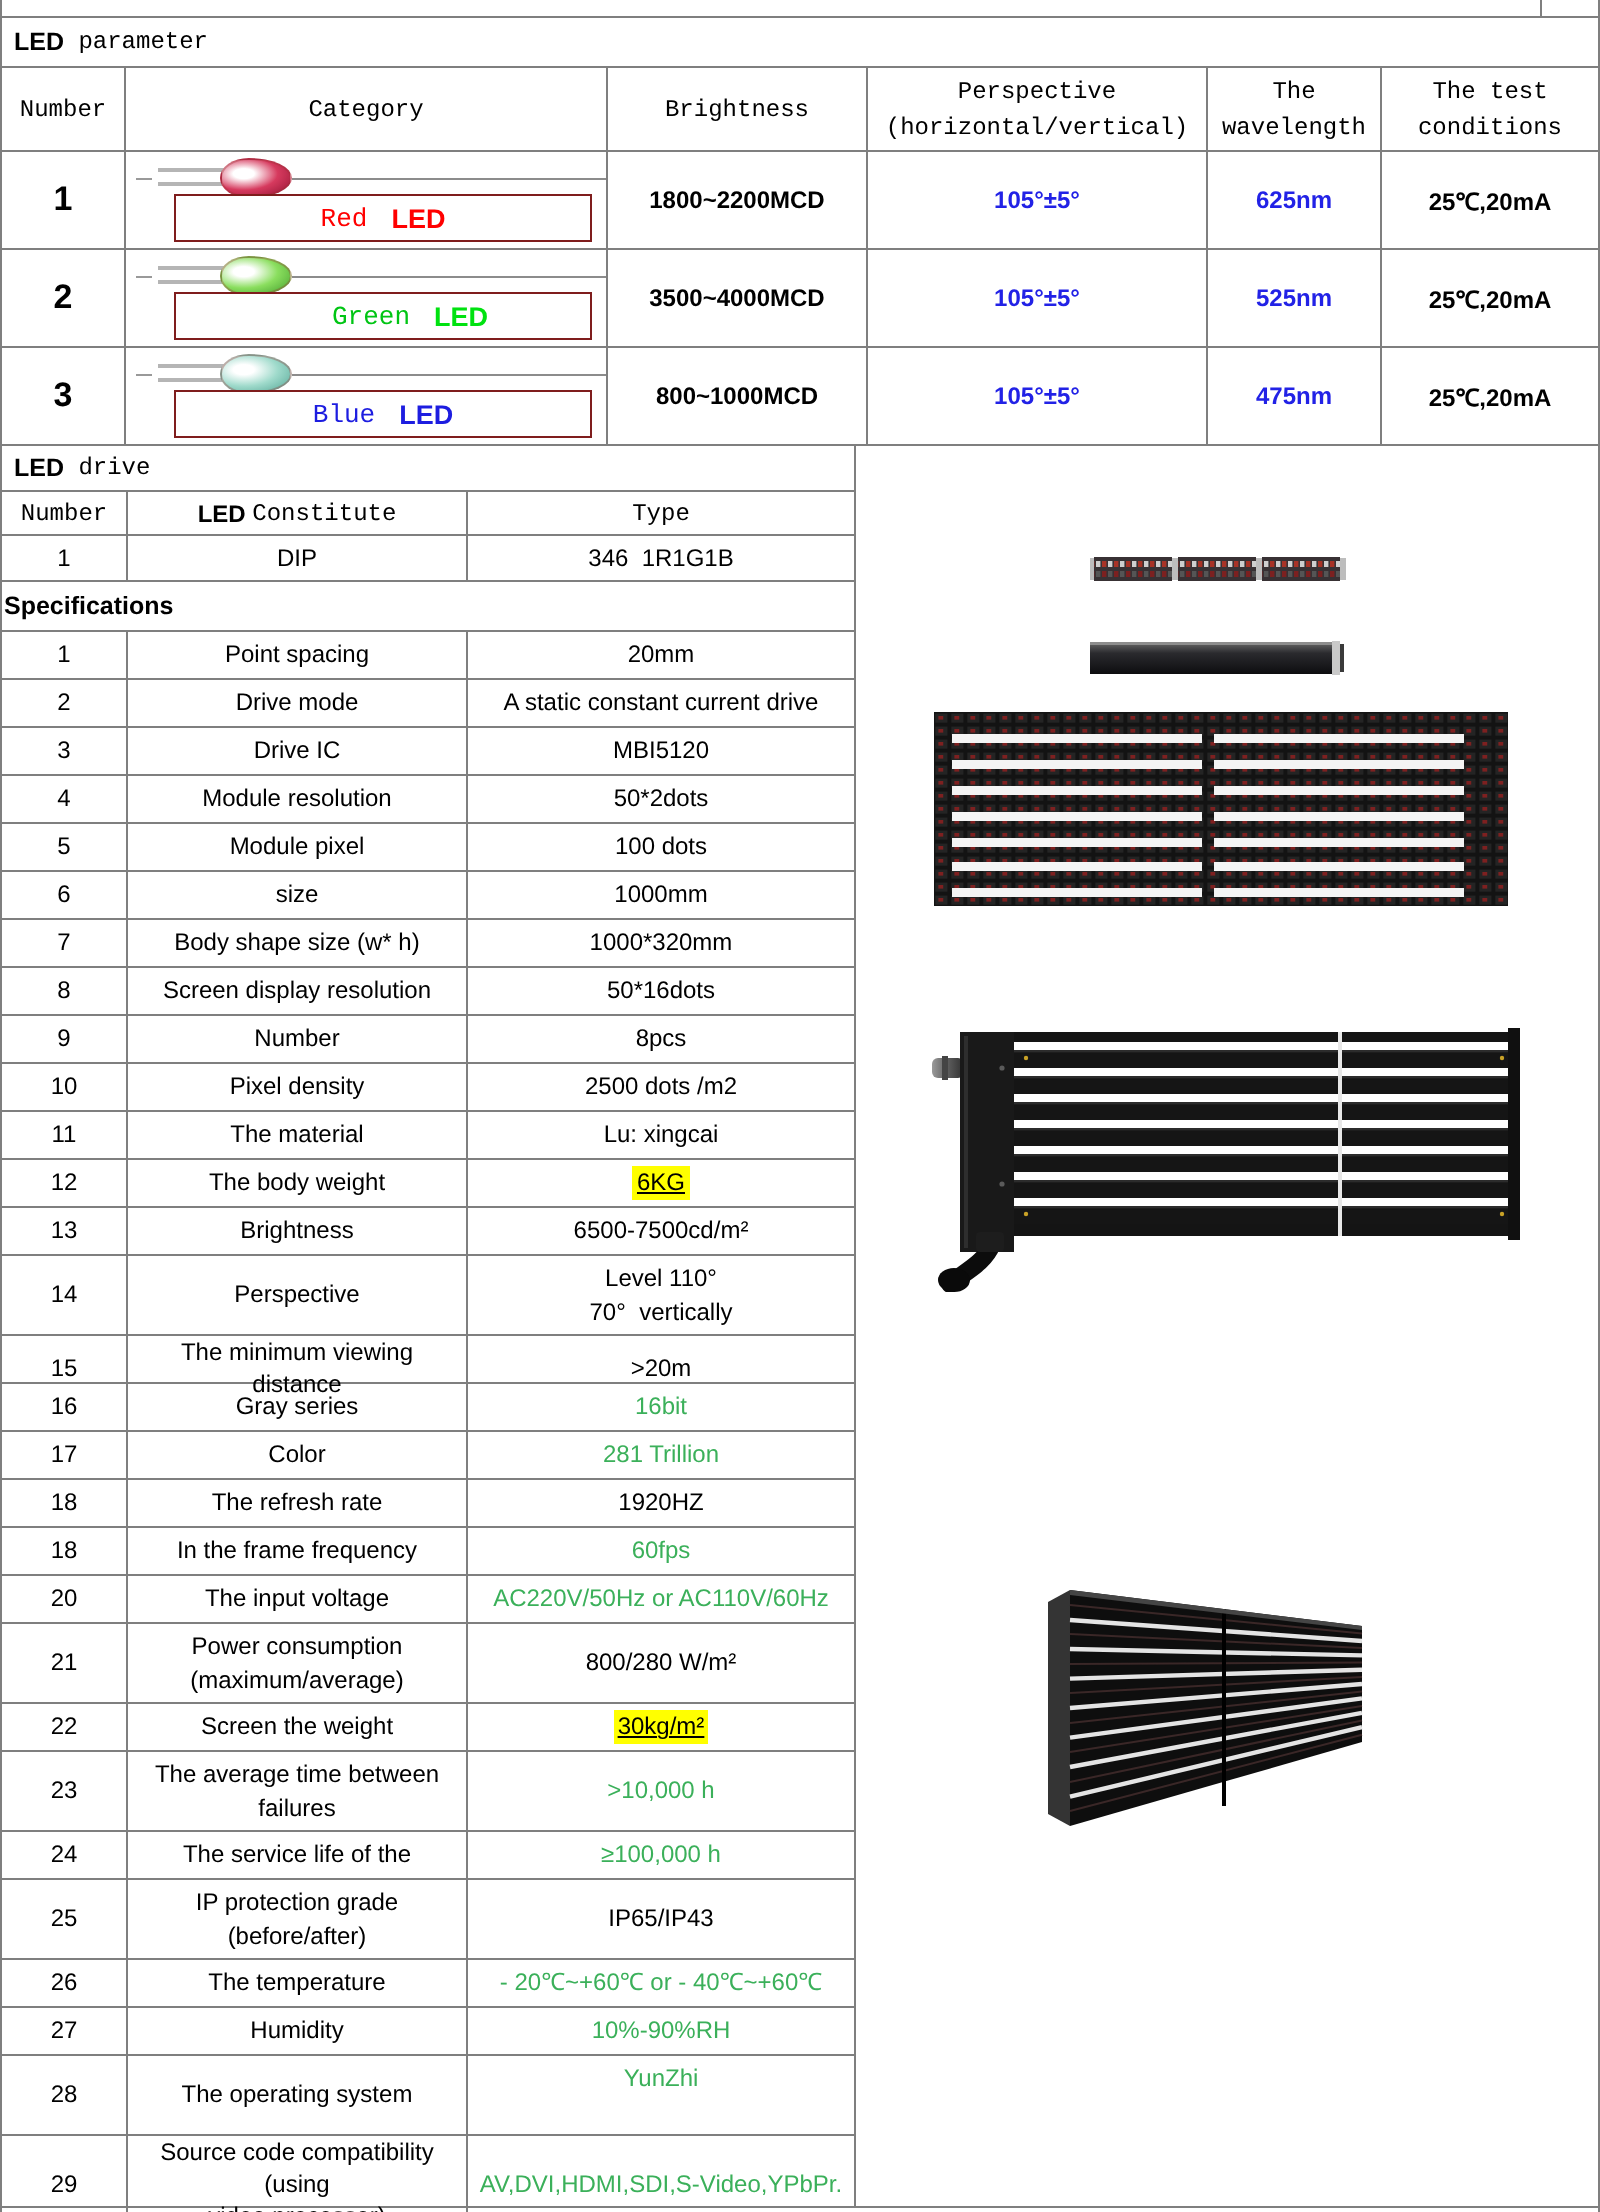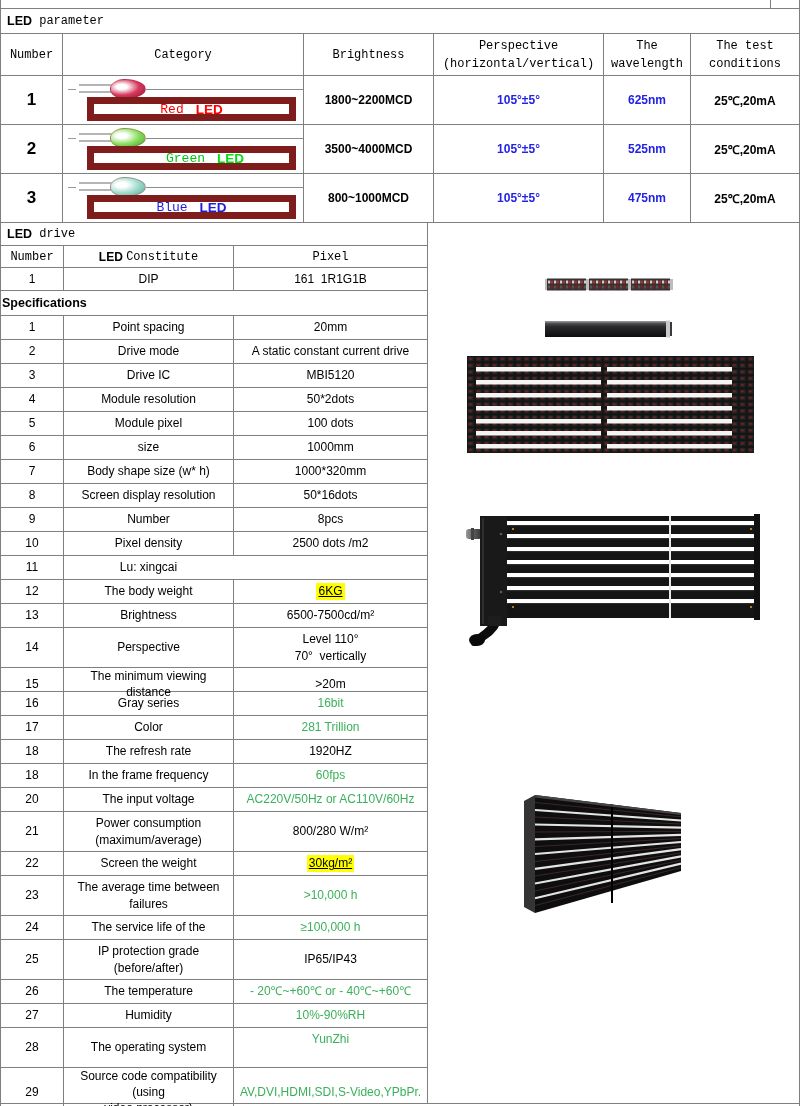--- a/index.html
+++ b/index.html
@@ -30,21 +30,21 @@
   .prow .val.blue { color: #2222e6; }
 
   
   .cat { position: relative; }
   .lead-dash { position: absolute; left: 5px; top: 13px; width: 8px; height: 1px; background: #999; }
   .leads { position: absolute; left: 16px; top: 8px; width: 33px; height: 10px;
            background: linear-gradient(#b5b5b5 0 2px, #fff 2px 7px, #b5b5b5 7px 9px, #fff 9px 10px); }
   .bulb { position: absolute; left: 47px; top: 3px; width: 36px; height: 20px;
           border-radius: 40% 60% 60% 40% / 50% 50% 50% 50%; border: 1px solid #99333355; }
   .bulb-line { position: absolute; left: 83px; right: 0; top: 13px; height: 1px; background: #8c8c8c; }
-  .cat-box { position: absolute; left: 24px; right: 7px; top: 21px; bottom: 3px; border: 7px solid #7f1d1d;
+  .cat-box { position: absolute; left: 24px; right: 7px; top: 21px; bottom: 3px; border: 1px solid #7f1d1d;
              background: #fff; display: flex; align-items: center; justify-content: center; gap: 12px; }
   .cat-word { font-family: "Liberation Mono", monospace; font-size: 13px; }
   .cat-led  { font-family: "Liberation Sans", sans-serif; font-weight: bold; font-size: 13.5px; }
 
   
   .lower { display: flex; border-top: 1px solid #7f7f7f; border-bottom: 1px solid #7f7f7f; height: 882px; }
   .left-col { width: 426px; }
   .right-col { position: relative; flex: 1; border-left: 1px solid #7f7f7f; }
 
   .chip-title { height: 22px; border-top: none; }
@@ -161,27 +161,27 @@
       <div class="sec-title chip-title">
         <span class="t-bold">LED</span>
           <span class="t-rest"> drive</span>
       </div>
 
       <div class="chip-grid chip-header">
         <div class="cell">Number</div>
         <div class="cell">
           <span class="hb">LED </span><span>Constitute</span>
         </div>
-        <div class="cell">Pixel</div>
+        <div class="cell">Type</div>
       </div>
 
       <div class="chip-grid chip-row">
         <div class="cell">1</div>
         <div class="cell">DIP</div>
-        <div class="cell">161  1R1G1B</div>
+        <div class="cell">346  1R1G1B</div>
       </div>
 
       <div class="spec-title">Specifications</div>
 
       <div id="spec-body">
   <div class="srow">
     <div class="cell">1</div>
     <div class="cell">Point spacing</div>
     <div class="cell valcell">
       <span class="v plain">20mm</span>
@@ -255,20 +255,21 @@
   <div class="srow">
     <div class="cell">10</div>
     <div class="cell">Pixel density</div>
     <div class="cell valcell">
       <span class="v plain">2500 dots /m2</span>
     </div>
   </div>
 
   <div class="srow">
     <div class="cell">11</div>
+    <div class="cell">The material</div>
     <div class="cell valcell">
       <span class="v plain">Lu: xingcai</span>
     </div>
   </div>
 
   <div class="srow">
     <div class="cell">12</div>
     <div class="cell">The body weight</div>
     <div class="cell valcell">
       <span class="v highlight">6KG</span>

